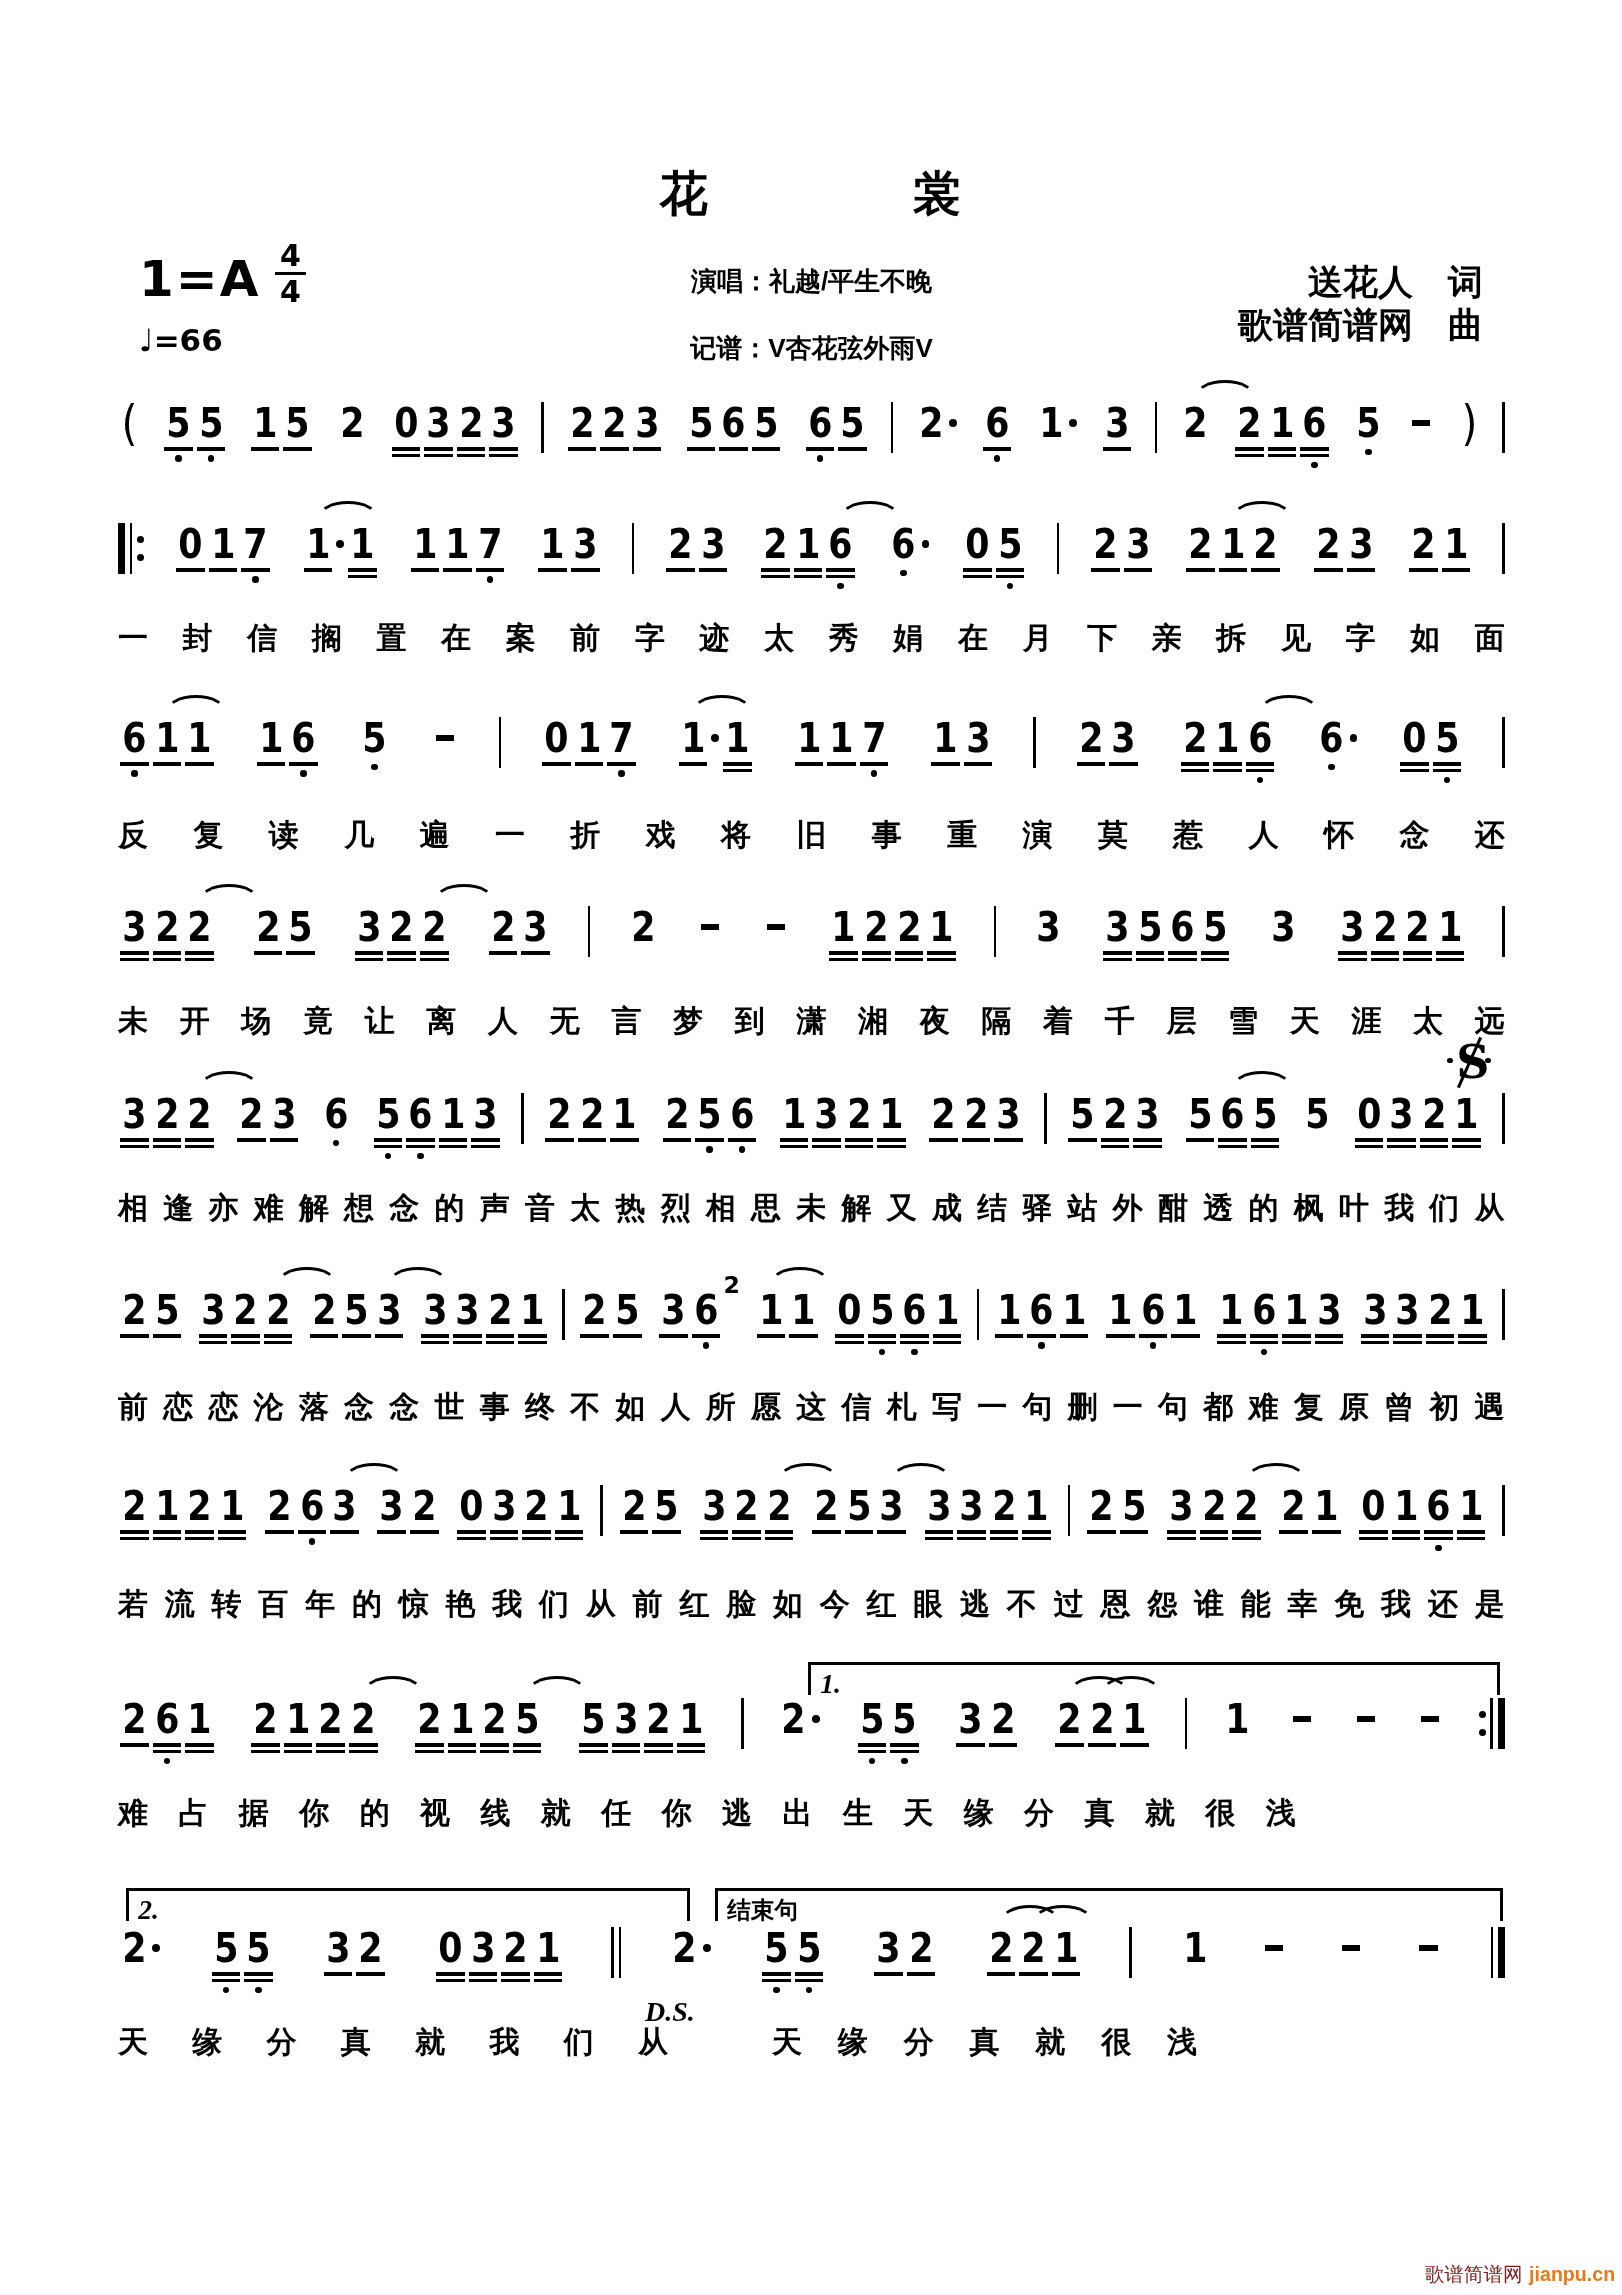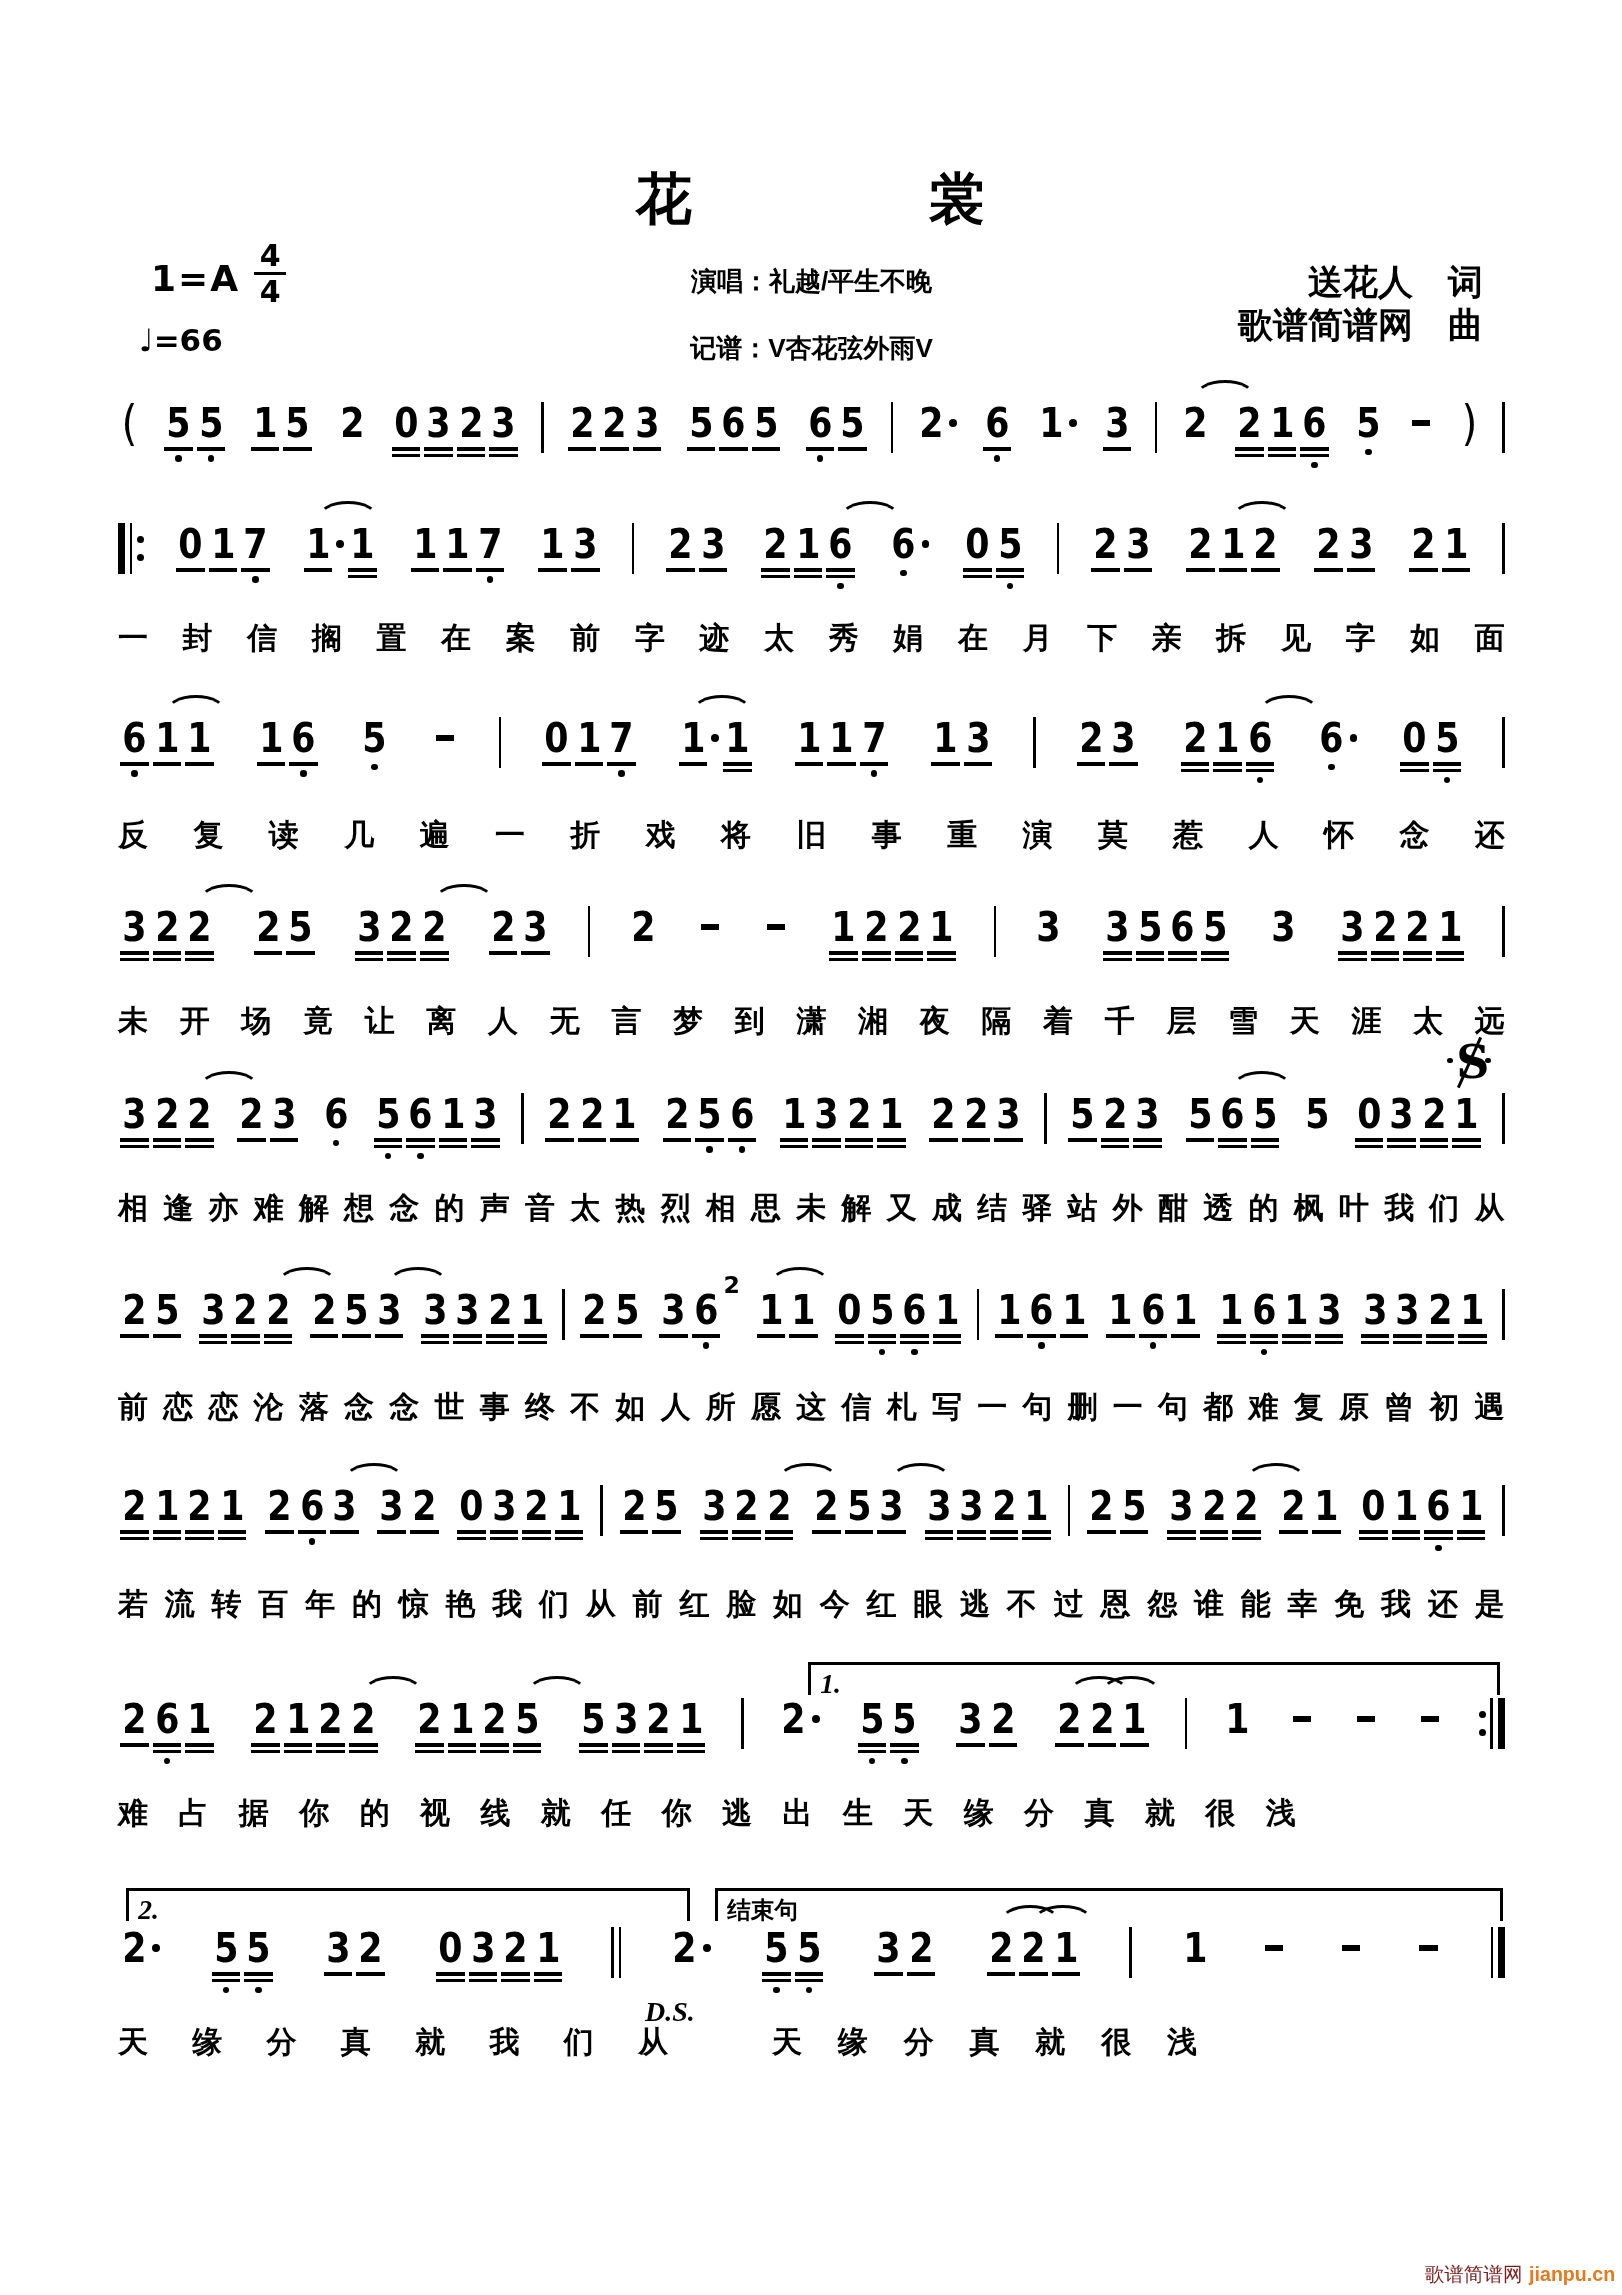--- a/index.html
+++ b/index.html
@@ -1,24 +1,24 @@
 <!DOCTYPE html>
 <html style="font-size:10.5px"><head>
 <meta charset="utf-8">
 <style>
   html,body{margin:0;padding:0;background:#e8e8e8;}
   .page{position:relative;width:1623px;height:2295px;background:#ffffff;margin:0 auto;
         font-family:"Liberation Sans",sans-serif;color:#000;overflow:hidden;}
 
   
   .title{position:absolute;top:162px;left:0;width:100%;text-align:center;
-         font-size:56px;font-weight:bold;letter-spacing:2.6px;}
+         font-size:48px;font-weight:bold;letter-spacing:2.6px;}
   .keyblock{position:absolute;left:139px;top:250px;display:flex;align-items:center;
             font-weight:bold;font-family:"DejaVu Sans",sans-serif;}
-  .keytxt{font-size:36px;letter-spacing:2px;margin-left:12px;}
+  .keytxt{font-size:50px;letter-spacing:2px;}
   .frac{display:flex;flex-direction:column;align-items:center;margin-left:14.4px;margin-top:-10.5px;}
   .frac .num{font-size:30px;line-height:31px;border-bottom:3.9px solid #000;padding:0 5.2px 1.3px 5.2px;}
   .frac .den{font-size:30px;line-height:33px;}
   .tempo{position:absolute;left:139px;top:322px;font-size:31px;font-weight:bold;
          font-family:"DejaVu Sans",sans-serif;}
   .credit{position:absolute;left:0;width:100%;text-align:center;font-size:26px;font-weight:bold;}
   .credit.c1{top:264px;}
   .credit.c2{top:331px;}
   .rcred{position:absolute;right:140px;top:260px;text-align:right;font-size:35px;
          font-weight:bold;line-height:43px;}

